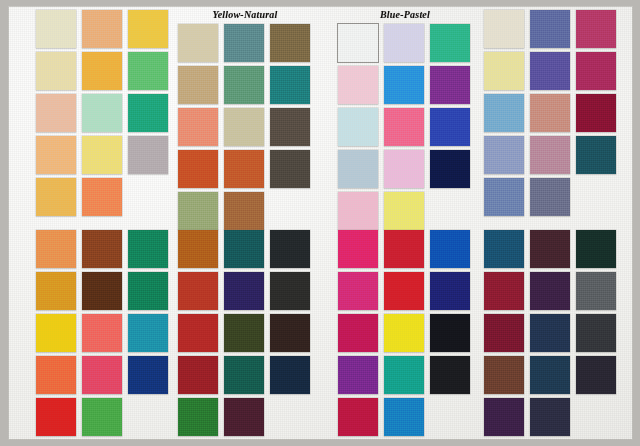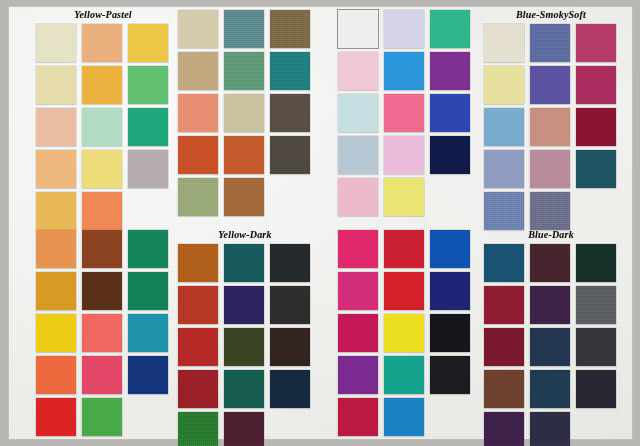--- a/index.html
+++ b/index.html
@@ -107,79 +107,79 @@
     box-shadow: 0 0 0 0.5px rgba(120,118,112,0.30),
                 0 1px 1px rgba(0,0,0,0.10);
   }
 </style>
 </head>
 <body>
 
 <div id="chart-card">
   <div id="board">
       <div class="palette-group" style="left: 28px; top: 2px;">
-        <div class="palette-title">Yellow-Pastel</div>
         <div class="swatch-grid">
           <div class="swatch" title="Yellow-Pastel #eae7c9" style="background: rgb(234, 231, 201);"></div>
           <div class="swatch" title="Yellow-Pastel #efb27c" style="background: rgb(239, 178, 124);"></div>
           <div class="swatch" title="Yellow-Pastel #f2cb44" style="background: rgb(242, 203, 68);"></div>
           <div class="swatch" title="Yellow-Pastel #ece1ae" style="background: rgb(236, 225, 174);"></div>
           <div class="swatch" title="Yellow-Pastel #f2b43f" style="background: rgb(242, 180, 63);"></div>
           <div class="swatch" title="Yellow-Pastel #62c471" style="background: rgb(98, 196, 113);"></div>
           <div class="swatch" title="Yellow-Pastel #efc0a4" style="background: rgb(239, 192, 164);"></div>
           <div class="swatch" title="Yellow-Pastel #b2e2c6" style="background: rgb(178, 226, 198);"></div>
           <div class="swatch" title="Yellow-Pastel #1fa87c" style="background: rgb(31, 168, 124);"></div>
           <div class="swatch" title="Yellow-Pastel #f4bb7d" style="background: rgb(244, 187, 125);"></div>
           <div class="swatch" title="Yellow-Pastel #f2e279" style="background: rgb(242, 226, 121);"></div>
           <div class="swatch" title="Yellow-Pastel #b7aeb1" style="background: rgb(183, 174, 177);"></div>
           <div class="swatch" title="Yellow-Pastel #f0bb55" style="background: rgb(240, 187, 85);"></div>
           <div class="swatch" title="Yellow-Pastel #f58854" style="background: rgb(245, 136, 84);"></div>
           <div class="swatch empty"></div>
         </div>
       </div>
       <div class="palette-group" style="left: 170px; top: 2px;">
+        <div class="palette-title">Yellow-Natural</div>
         <div class="swatch-grid">
           <div class="swatch" title="Yellow-Natural #d9cfae" style="background: rgb(217, 207, 174);"></div>
           <div class="swatch" title="Yellow-Natural #5d8b8f" style="background: rgb(93, 139, 143);"></div>
           <div class="swatch" title="Yellow-Natural #7d6a46" style="background: rgb(125, 106, 70);"></div>
           <div class="swatch" title="Yellow-Natural #c6ab7e" style="background: rgb(198, 171, 126);"></div>
           <div class="swatch" title="Yellow-Natural #5f9b78" style="background: rgb(95, 155, 120);"></div>
           <div class="swatch" title="Yellow-Natural #1f7f7e" style="background: rgb(31, 127, 126);"></div>
           <div class="swatch" title="Yellow-Natural #ef8f73" style="background: rgb(239, 143, 115);"></div>
           <div class="swatch" title="Yellow-Natural #cdc6a2" style="background: rgb(205, 198, 162);"></div>
           <div class="swatch" title="Yellow-Natural #584e44" style="background: rgb(88, 78, 68);"></div>
           <div class="swatch" title="Yellow-Natural #cc5127" style="background: rgb(204, 81, 39);"></div>
           <div class="swatch" title="Yellow-Natural #c75a2c" style="background: rgb(199, 90, 44);"></div>
           <div class="swatch" title="Yellow-Natural #4f4840" style="background: rgb(79, 72, 64);"></div>
           <div class="swatch" title="Yellow-Natural #9aab76" style="background: rgb(154, 171, 118);"></div>
           <div class="swatch" title="Yellow-Natural #a5683c" style="background: rgb(165, 104, 60);"></div>
           <div class="swatch empty"></div>
         </div>
       </div>
       <div class="palette-group" style="left: 330px; top: 2px;">
+        <div class="palette-title">Blue-Pastel</div>
         <div class="swatch-grid">
           <div class="swatch" title="Blue-Pastel #f4f6f5" style="background: rgb(244, 246, 245); box-shadow: rgba(120, 118, 112, 0.75) 0px 0px 0px 1px;"></div>
           <div class="swatch" title="Blue-Pastel #d8d6ec" style="background: rgb(216, 214, 236);"></div>
           <div class="swatch" title="Blue-Pastel #2fb98b" style="background: rgb(47, 185, 139);"></div>
           <div class="swatch" title="Blue-Pastel #f4ccd8" style="background: rgb(244, 204, 216);"></div>
           <div class="swatch" title="Blue-Pastel #2b95e0" style="background: rgb(43, 149, 224);"></div>
           <div class="swatch" title="Blue-Pastel #7e3090" style="background: rgb(126, 48, 144);"></div>
           <div class="swatch" title="Blue-Pastel #c9e4e8" style="background: rgb(201, 228, 232);"></div>
           <div class="swatch" title="Blue-Pastel #f4698f" style="background: rgb(244, 105, 143);"></div>
           <div class="swatch" title="Blue-Pastel #2e45b4" style="background: rgb(46, 69, 180);"></div>
           <div class="swatch" title="Blue-Pastel #b9ccd8" style="background: rgb(185, 204, 216);"></div>
           <div class="swatch" title="Blue-Pastel #efbedd" style="background: rgb(239, 190, 221);"></div>
           <div class="swatch" title="Blue-Pastel #101a49" style="background: rgb(16, 26, 73);"></div>
           <div class="swatch" title="Blue-Pastel #f2bdd0" style="background: rgb(242, 189, 208);"></div>
           <div class="swatch" title="Blue-Pastel #f0ea72" style="background: rgb(240, 234, 114);"></div>
           <div class="swatch empty"></div>
         </div>
       </div>
       <div class="palette-group" style="left: 476px; top: 2px;">
-        <div class="palette-title">Blue-SmokySoft</div>
         <div class="swatch-grid">
           <div class="swatch" title="Blue-SmokySoft #e9e4d2" style="background: rgb(233, 228, 210);"></div>
           <div class="swatch" title="Blue-SmokySoft #5f6ba3" style="background: rgb(95, 107, 163);"></div>
           <div class="swatch" title="Blue-SmokySoft #b93a68" style="background: rgb(185, 58, 104);"></div>
           <div class="swatch" title="Blue-SmokySoft #ece5a0" style="background: rgb(236, 229, 160);"></div>
           <div class="swatch" title="Blue-SmokySoft #5b52a0" style="background: rgb(91, 82, 160);"></div>
           <div class="swatch" title="Blue-SmokySoft #ad2c5e" style="background: rgb(173, 44, 94);"></div>
           <div class="swatch" title="Blue-SmokySoft #77aed1" style="background: rgb(119, 174, 209);"></div>
           <div class="swatch" title="Blue-SmokySoft #cc8f80" style="background: rgb(204, 143, 128);"></div>
           <div class="swatch" title="Blue-SmokySoft #8a1434" style="background: rgb(138, 20, 52);"></div>
@@ -204,21 +204,20 @@
           <div class="swatch" title="Yellow-Vivid #1e94ad" style="background: rgb(30, 148, 173);"></div>
           <div class="swatch" title="Yellow-Vivid #f26a3e" style="background: rgb(242, 106, 62);"></div>
           <div class="swatch" title="Yellow-Vivid #e84766" style="background: rgb(232, 71, 102);"></div>
           <div class="swatch" title="Yellow-Vivid #14357c" style="background: rgb(20, 53, 124);"></div>
           <div class="swatch" title="Yellow-Vivid #e02322" style="background: rgb(224, 35, 34);"></div>
           <div class="swatch" title="Yellow-Vivid #49ab48" style="background: rgb(73, 171, 72);"></div>
           <div class="swatch empty"></div>
         </div>
       </div>
       <div class="palette-group" style="left: 170px; top: 222px;">
-        <div class="palette-title">Yellow-Dark</div>
         <div class="swatch-grid">
           <div class="swatch" title="Yellow-Dark #b3601c" style="background: rgb(179, 96, 28);"></div>
           <div class="swatch" title="Yellow-Dark #17595b" style="background: rgb(23, 89, 91);"></div>
           <div class="swatch" title="Yellow-Dark #24292c" style="background: rgb(36, 41, 44);"></div>
           <div class="swatch" title="Yellow-Dark #bb3826" style="background: rgb(187, 56, 38);"></div>
           <div class="swatch" title="Yellow-Dark #2e2360" style="background: rgb(46, 35, 96);"></div>
           <div class="swatch" title="Yellow-Dark #2d2d2b" style="background: rgb(45, 45, 43);"></div>
           <div class="swatch" title="Yellow-Dark #b82a27" style="background: rgb(184, 42, 39);"></div>
           <div class="swatch" title="Yellow-Dark #3a4423" style="background: rgb(58, 68, 35);"></div>
           <div class="swatch" title="Yellow-Dark #33231f" style="background: rgb(51, 35, 31);"></div>
@@ -243,21 +242,20 @@
           <div class="swatch" title="Blue-Vivid #15161c" style="background: rgb(21, 22, 28);"></div>
           <div class="swatch" title="Blue-Vivid #7a2a90" style="background: rgb(122, 42, 144);"></div>
           <div class="swatch" title="Blue-Vivid #15a38d" style="background: rgb(21, 163, 141);"></div>
           <div class="swatch" title="Blue-Vivid #1b1c20" style="background: rgb(27, 28, 32);"></div>
           <div class="swatch" title="Blue-Vivid #bf1842" style="background: rgb(191, 24, 66);"></div>
           <div class="swatch" title="Blue-Vivid #1880c4" style="background: rgb(24, 128, 196);"></div>
           <div class="swatch empty"></div>
         </div>
       </div>
       <div class="palette-group" style="left: 476px; top: 222px;">
-        <div class="palette-title">Blue-Dark</div>
         <div class="swatch-grid">
           <div class="swatch" title="Blue-Dark #1a5271" style="background: rgb(26, 82, 113);"></div>
           <div class="swatch" title="Blue-Dark #45252f" style="background: rgb(69, 37, 47);"></div>
           <div class="swatch" title="Blue-Dark #17302a" style="background: rgb(23, 48, 42);"></div>
           <div class="swatch" title="Blue-Dark #8f1c32" style="background: rgb(143, 28, 50);"></div>
           <div class="swatch" title="Blue-Dark #3d2246" style="background: rgb(61, 34, 70);"></div>
           <div class="swatch" title="Blue-Dark #5b5f63" style="background: rgb(91, 95, 99);"></div>
           <div class="swatch" title="Blue-Dark #7a1830" style="background: rgb(122, 24, 48);"></div>
           <div class="swatch" title="Blue-Dark #233551" style="background: rgb(35, 53, 81);"></div>
           <div class="swatch" title="Blue-Dark #34363b" style="background: rgb(52, 54, 59);"></div>

